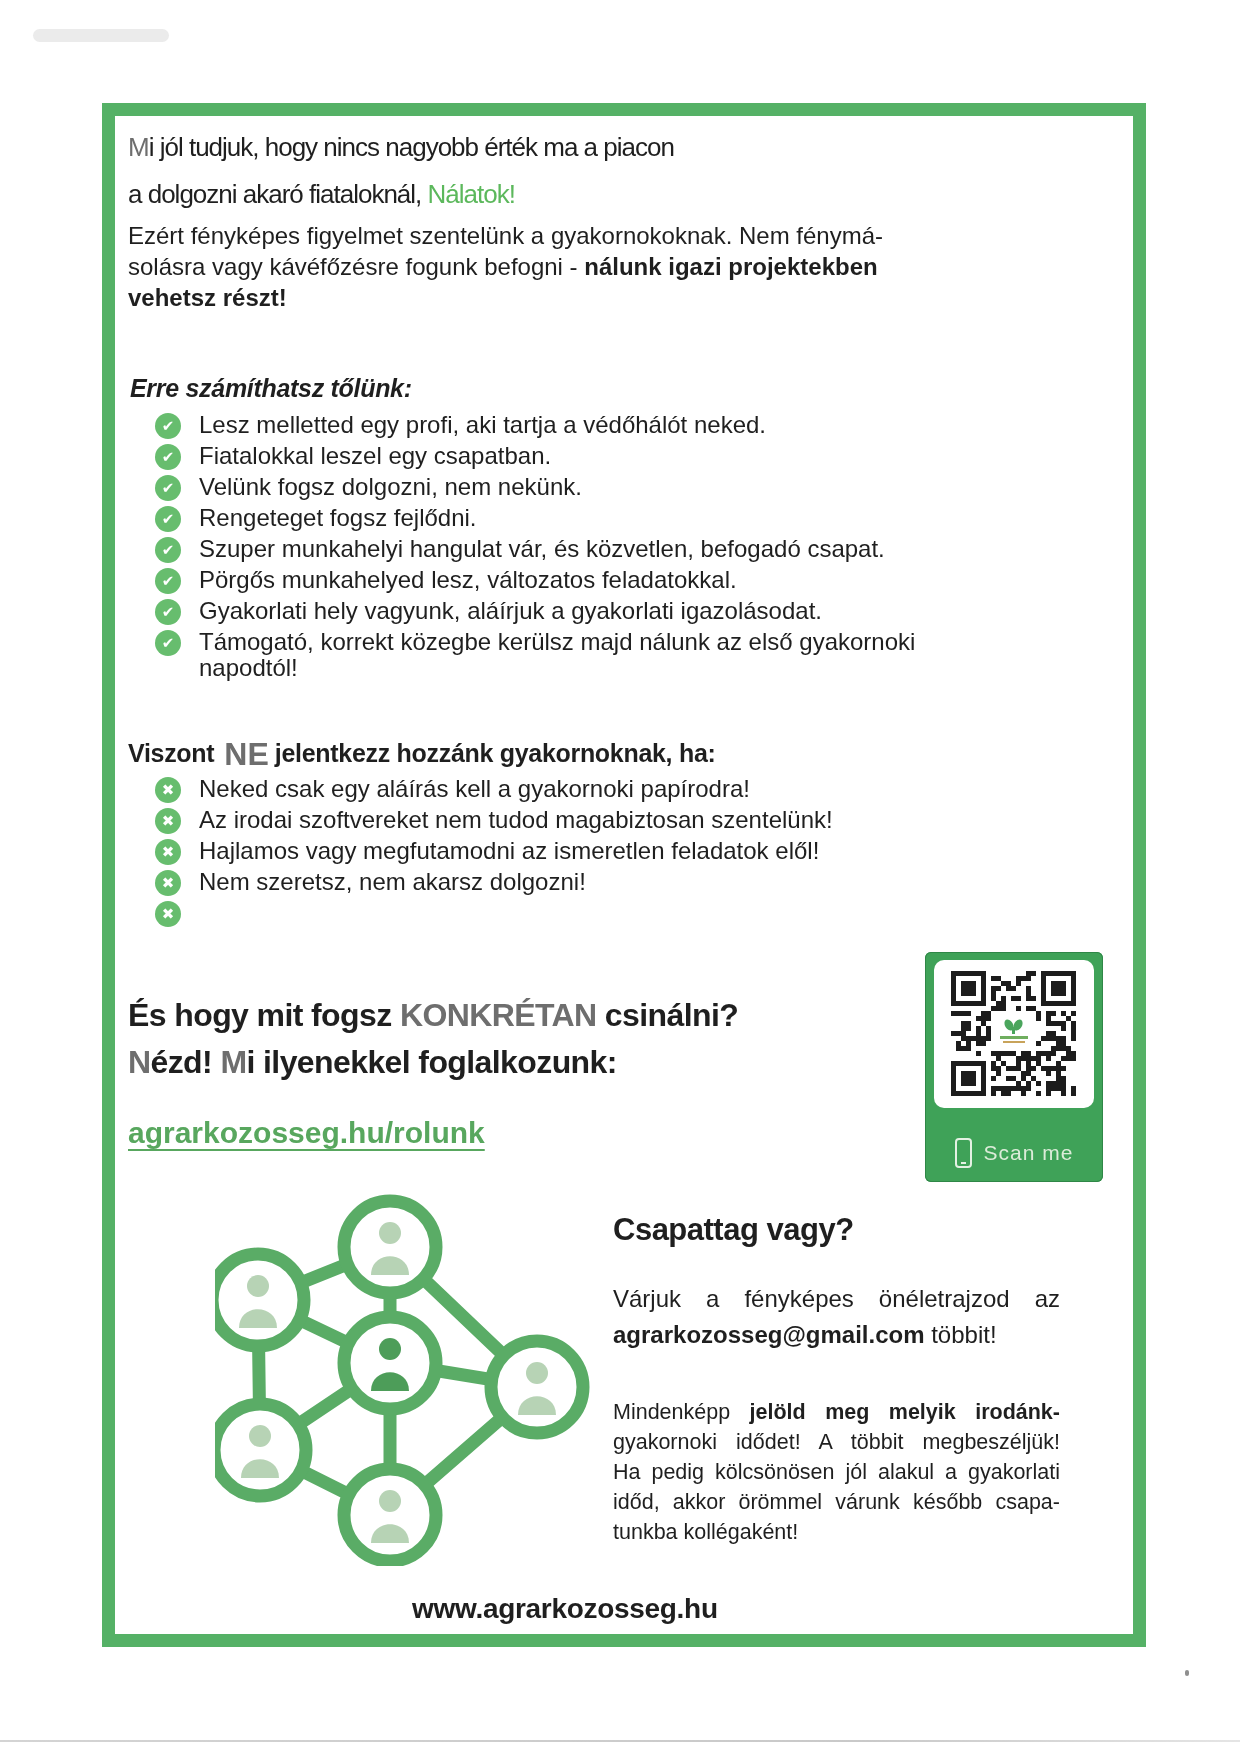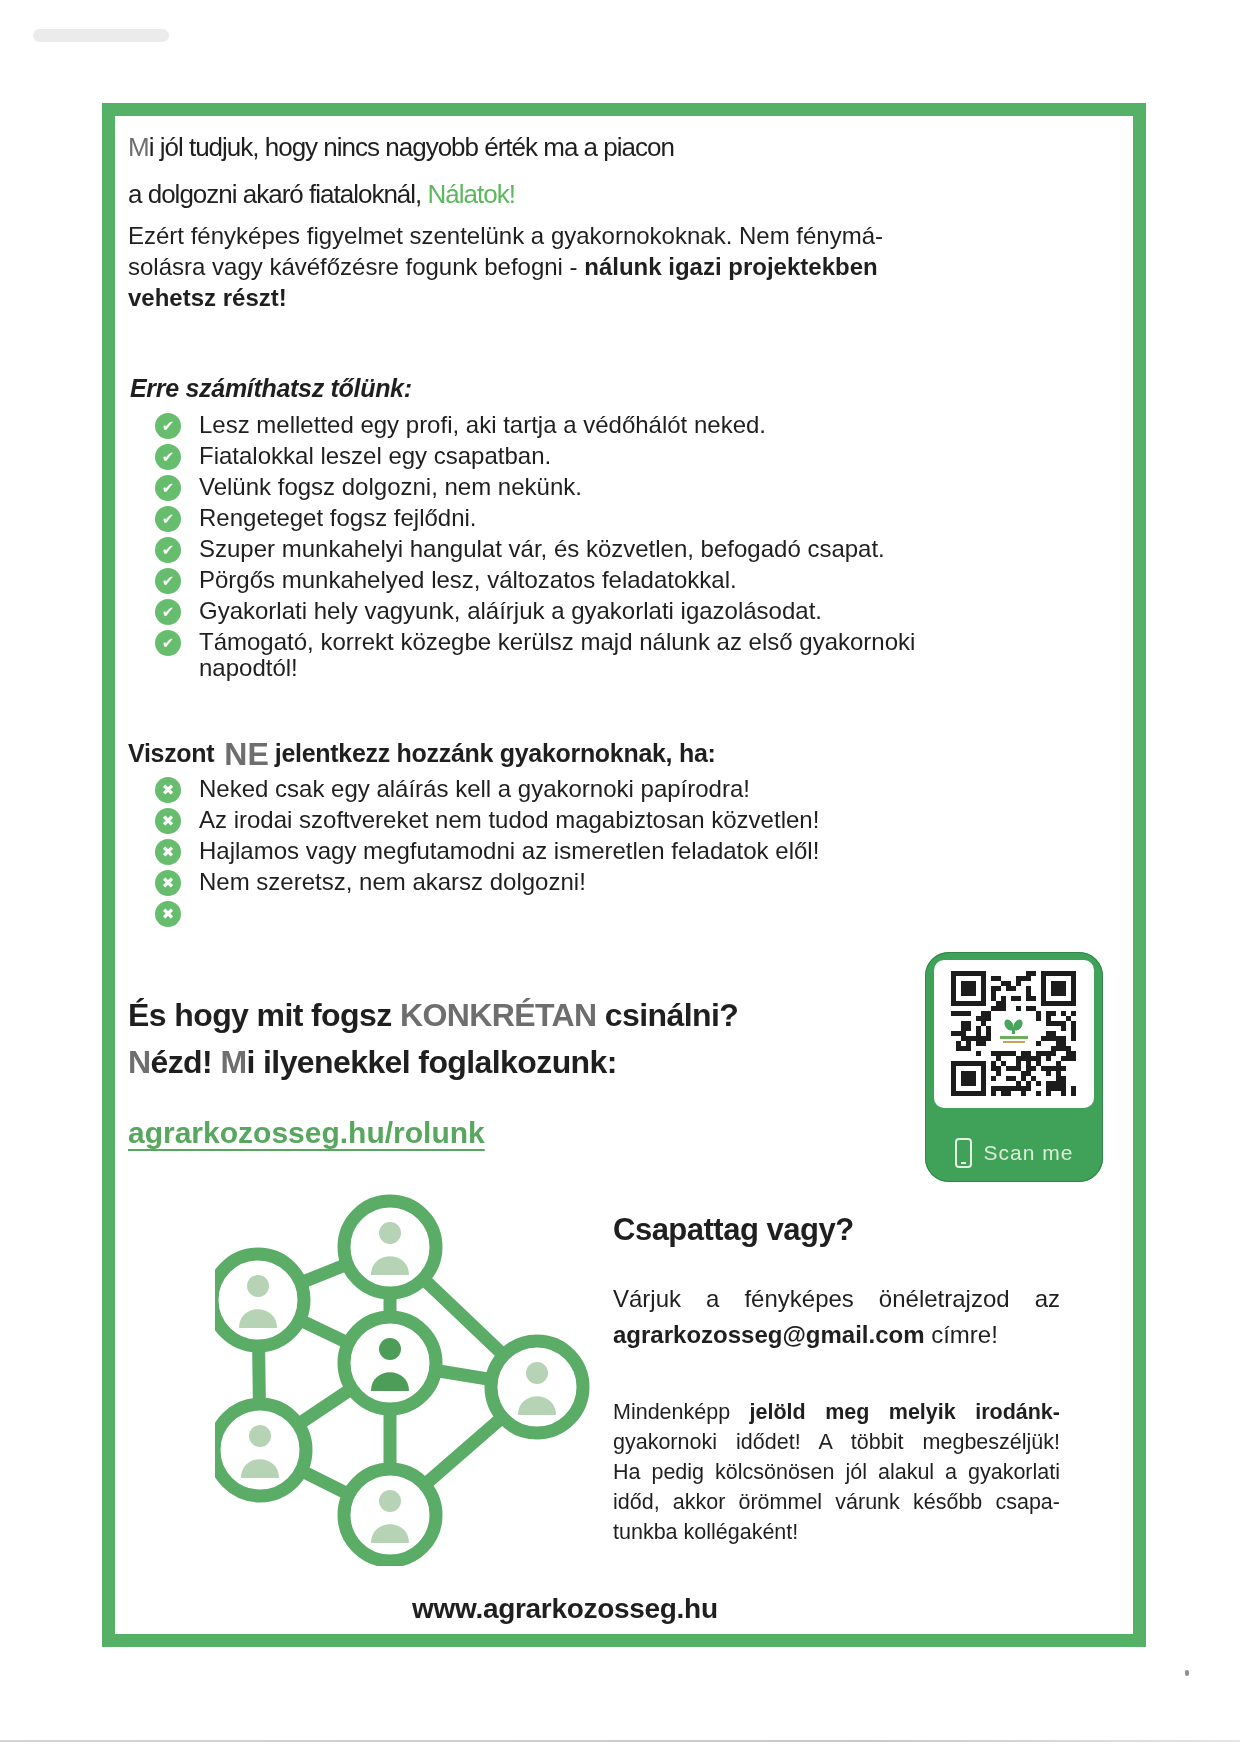--- a/index.html
+++ b/index.html
@@ -37,21 +37,21 @@
   .li-t{font-size:24px;line-height:26px;margin-left:18px;max-width:800px;}
   
   .concrete{position:absolute;left:13px;top:876px;font-size:32px;line-height:47px;
             font-weight:800;letter-spacing:-0.6px;white-space:nowrap;}
   
   .rolunk-link{position:absolute;left:13px;top:1000px;font-size:30px;font-weight:700;
                color:var(--green-link);text-decoration:underline;text-decoration-thickness:2px;
                text-underline-offset:6px;cursor:pointer;}
   
   .qr-block{position:absolute;left:810px;top:836px;width:178px;height:230px;
-            background:var(--green-qr);border-radius:24px;box-shadow:0 0 0 1px #2f8747 inset;}
+            background:var(--green-qr);border-radius:6px;box-shadow:0 0 0 1px #2f8747 inset;}
   .qr-white{position:absolute;left:9px;top:8px;width:160px;height:148px;background:#fff;border-radius:10px;}
   .qr-white svg{position:absolute;left:17px;top:11px;}
   .scan-row{position:absolute;left:0;bottom:14px;width:100%;display:flex;align-items:center;
             justify-content:center;gap:12px;}
   .phone-icon{width:17px;height:30px;border:2px solid #e4f1e3;border-radius:4px;position:relative;}
   .phone-icon::after{content:"";position:absolute;left:4px;bottom:2px;width:5px;height:2px;background:#e4f1e3;}
   .scan-label{color:#dcecd9;font-size:21px;letter-spacing:1px;}
   
   .network{position:absolute;left:100px;top:1068px;}
   
@@ -128,21 +128,21 @@
   <div class="sec-h reject-h">
     <span>Viszont</span><span class="ne">NE</span><span>jelentkezz hozzánk gyakornoknak, ha:</span>
   </div>
   <ul class="biglist x-list">
     <li>
         <span class="badge">✖</span>
         <span class="li-t">Neked csak egy aláírás kell a gyakornoki papírodra!</span>
       </li>
     <li>
         <span class="badge">✖</span>
-        <span class="li-t">Az irodai szoftvereket nem tudod magabiztosan közvetlen!</span>
+        <span class="li-t">Az irodai szoftvereket nem tudod magabiztosan szentelünk!</span>
       </li>
     <li>
         <span class="badge">✖</span>
         <span class="li-t">Hajlamos vagy megfutamodni az ismeretlen feladatok elől!</span>
       </li>
     <li>
         <span class="badge">✖</span>
         <span class="li-t">Nem szeretsz, nem akarsz dolgozni!</span>
       </li>
     <li>
@@ -419,21 +419,21 @@
             <path d="M -19 28 C -19 3 19 3 19 28 Z"></path>
           </g>
       </g>
     </g>
   </svg>
 
   <div class="rightcol">
     <div class="team-h">Csapattag vagy?</div>
     <div class="cta">
       <div class="jline"><span>Várjuk a fényképes önéletrajzod az</span></div>
-      <div class="lline"><b>agrarkozosseg@gmail.com</b><span> címre!</span></div>
+      <div class="lline"><b>agrarkozosseg@gmail.com</b><span> többit!</span></div>
     </div>
     <div class="details">
       <div class="jline"><span>Mindenképp </span><b>jelöld meg melyik irodánk-</b></div>
       <div class="jline"><span>gyakornoki idődet! A többit megbeszéljük!</span></div>
       <div class="jline"><span>Ha pedig kölcsönösen jól alakul a gyakorlati</span></div>
       <div class="jline"><span>időd, akkor örömmel várunk később csapa-</span></div>
       <div class="lline"><span>tunkba kollégaként!</span></div>
     </div>
   </div>
 

